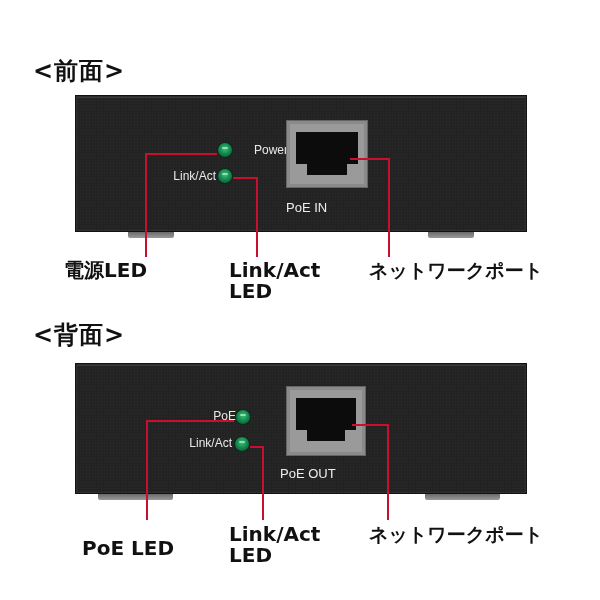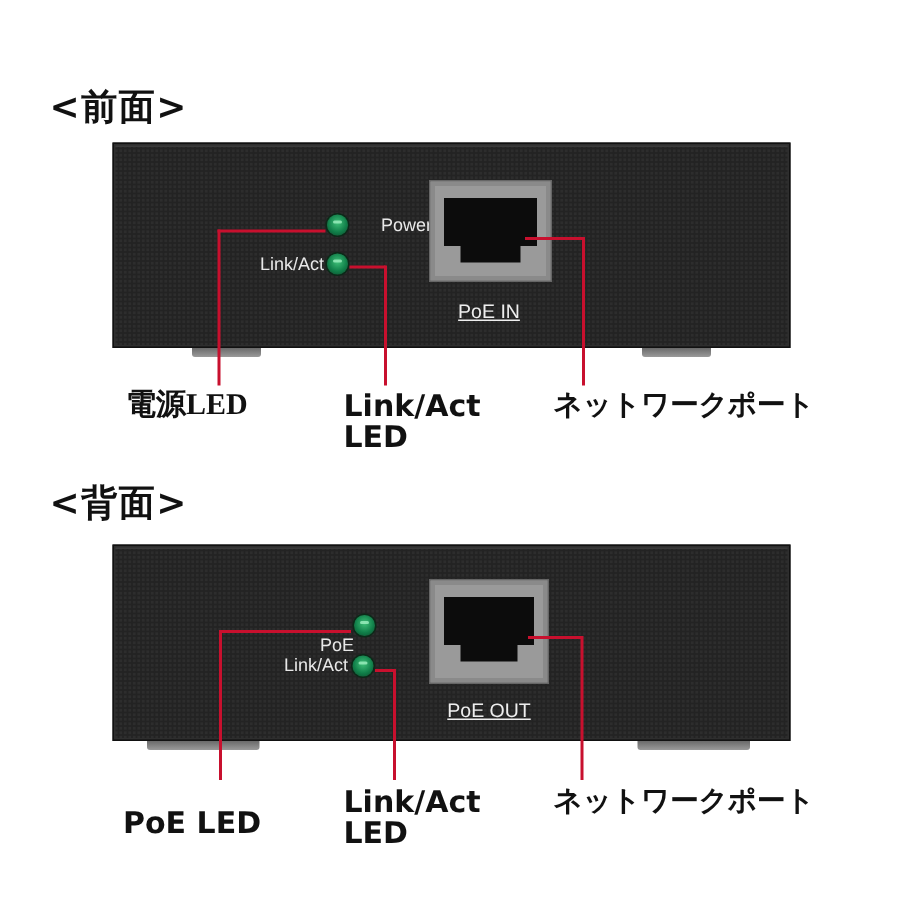--- a/index.html
+++ b/index.html
@@ -16,21 +16,21 @@
                font-size:12px; text-align:right; }
   .led { position:absolute; width:14px; height:14px; border-radius:50%;
          background: radial-gradient(circle at 50% 40%, #3fbf78 0%, #11804a 55%, #0a4a2a 100%);
          box-shadow:0 0 0 1px #0b2a18; }
   .led::after { content:""; position:absolute; left:4px; top:4px; width:6px; height:2px;
                 background:#9ff0c0; border-radius:1px; opacity:.8; }
   .port { position:absolute; background:#9a9a9a; border:1px solid #666;
           box-shadow: inset 0 0 0 3px #8a8a8a; }
   .port-hole { position:absolute; background:#0c0c0c; }
   .port-label { position:absolute; color:#eeeeee; font-family:"Liberation Sans",sans-serif;
-                font-size:13px; text-align:center;text-decoration:underline; }
+                font-size:13px; text-align:left; }
   .line { position:absolute; background:#c8102e; }
   .callout { position:absolute; font-size:20px; font-weight:bold; line-height:22px; color:#111;
              font-family:"DejaVu Sans","Liberation Sans",sans-serif; }
 </style>
 </head>
 <body>
 
 <div class="section-title" style="left:33px; top:55px;">&lt;前面&gt;</div>
 
 <div class="foot" style="left:128px; top:230px; width:46px;"></div>
@@ -49,32 +49,32 @@
   <div class="port-label" style="left:210px; top:104px; width:80px;">PoE IN</div>
 </div>
 
 <div class="line" style="left:145px; top:153px; width:72px; height:2px;"></div>
 <div class="line" style="left:145px; top:153px; width:2px; height:104px;"></div>
 <div class="line" style="left:233px; top:177px; width:24px; height:2px;"></div>
 <div class="line" style="left:256px; top:177px; width:2px; height:80px;"></div>
 <div class="line" style="left:350px; top:158px; width:39px; height:2px;"></div>
 <div class="line" style="left:388px; top:158px; width:2px; height:99px;"></div>
 
-<div class="callout" style="left:84px; top:259px;font-family:Liberation Serif, serif;">電源LED</div>
+<div class="callout" style="left:64px; top:259px;">電源LED</div>
 <div class="callout" style="left:229px; top:259px;">Link/Act</div>
 <div class="callout" style="left:229px; top:280px;">LED</div>
 <div class="callout" style="left:369px; top:259px; font-size:19px;">ネットワークポート</div>
 
 <div class="section-title" style="left:33px; top:319px;">&lt;背面&gt;</div>
 
 <div class="foot" style="left:98px; top:492px; width:75px;"></div>
 <div class="foot" style="left:425px; top:492px; width:75px;"></div>
 
 <div class="device" style="left:75px; top:363px; width:450px; height:129px;">
-  <div class="led-label" style="left:100px; top:45px; width:60px;margin-top:14px;">PoE</div>
+  <div class="led-label" style="left:100px; top:45px; width:60px;">PoE</div>
   <div class="led" style="left:160px; top:46px;"></div>
   <div class="led-label" style="left:60px; top:72px; width:96px;">Link/Act</div>
   <div class="led" style="left:159px; top:73px;"></div>
 
   <div class="port" style="left:210px; top:22px; width:78px; height:68px;">
     <div class="port-hole" style="left:9px; top:11px; width:60px; height:32px;"></div>
     <div class="port-hole" style="left:20px; top:42px; width:38px; height:12px;"></div>
   </div>
   <div class="port-label" style="left:204px; top:102px; width:92px;">PoE OUT</div>
 </div>

